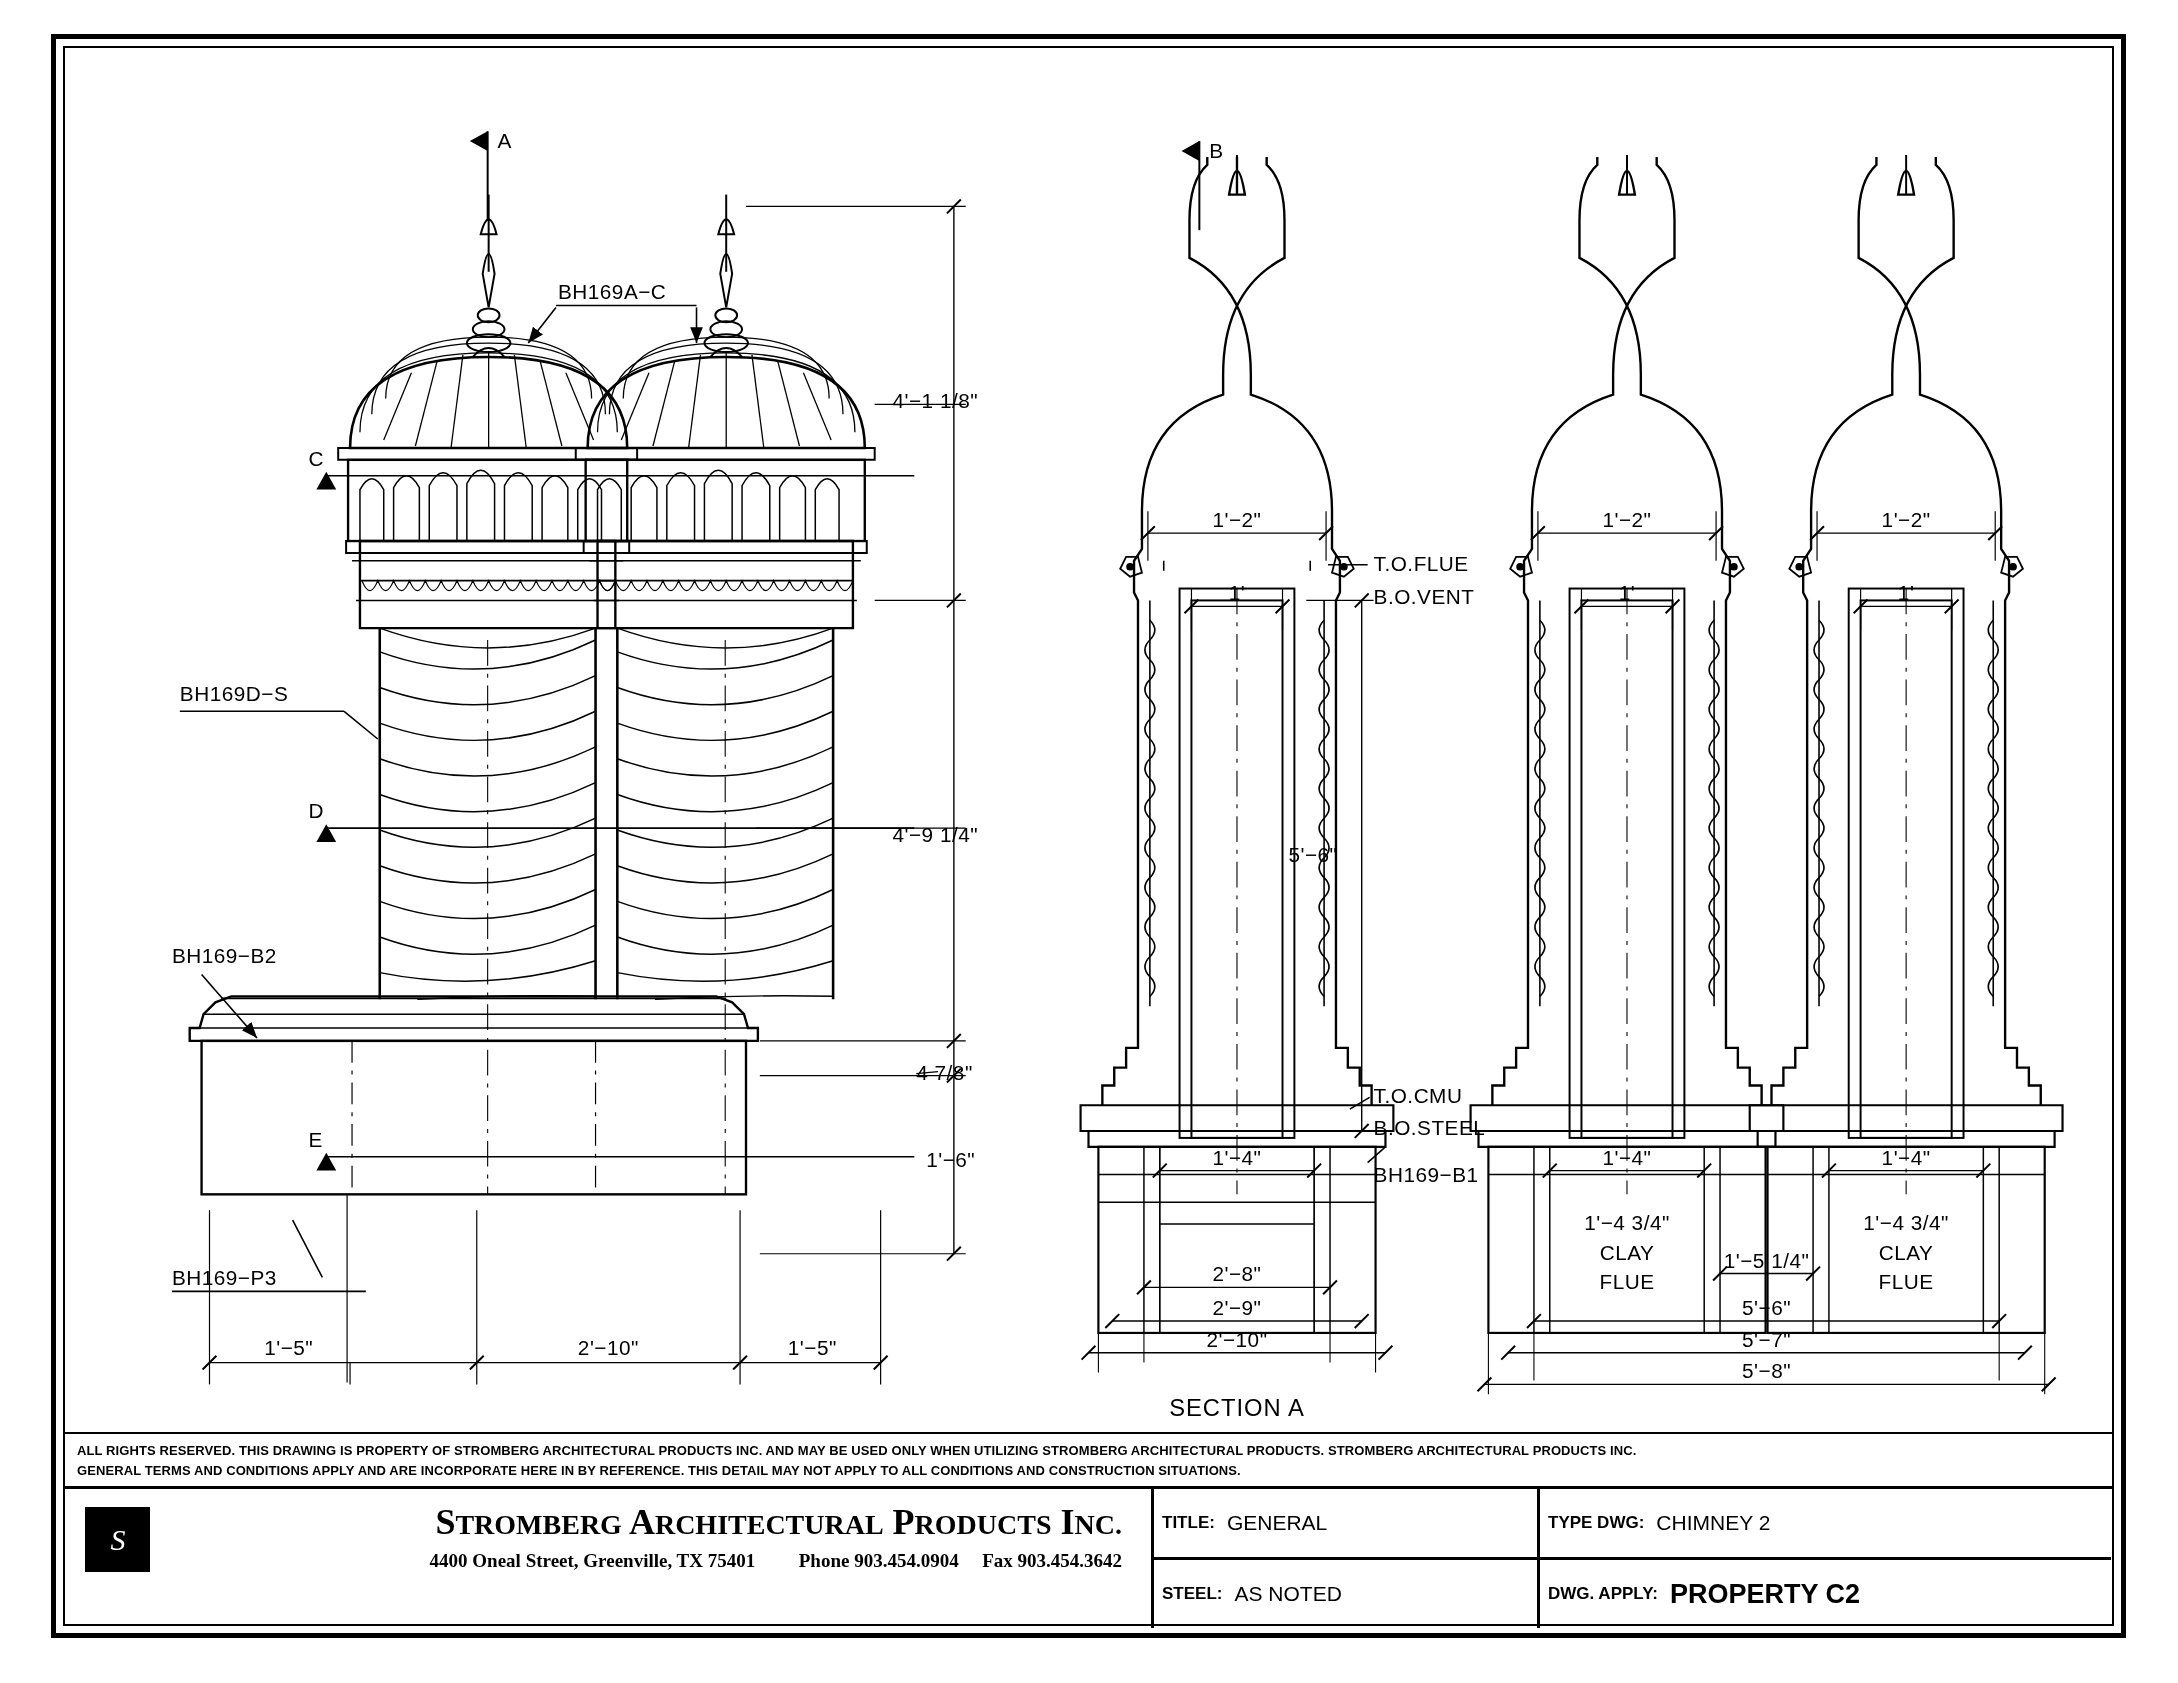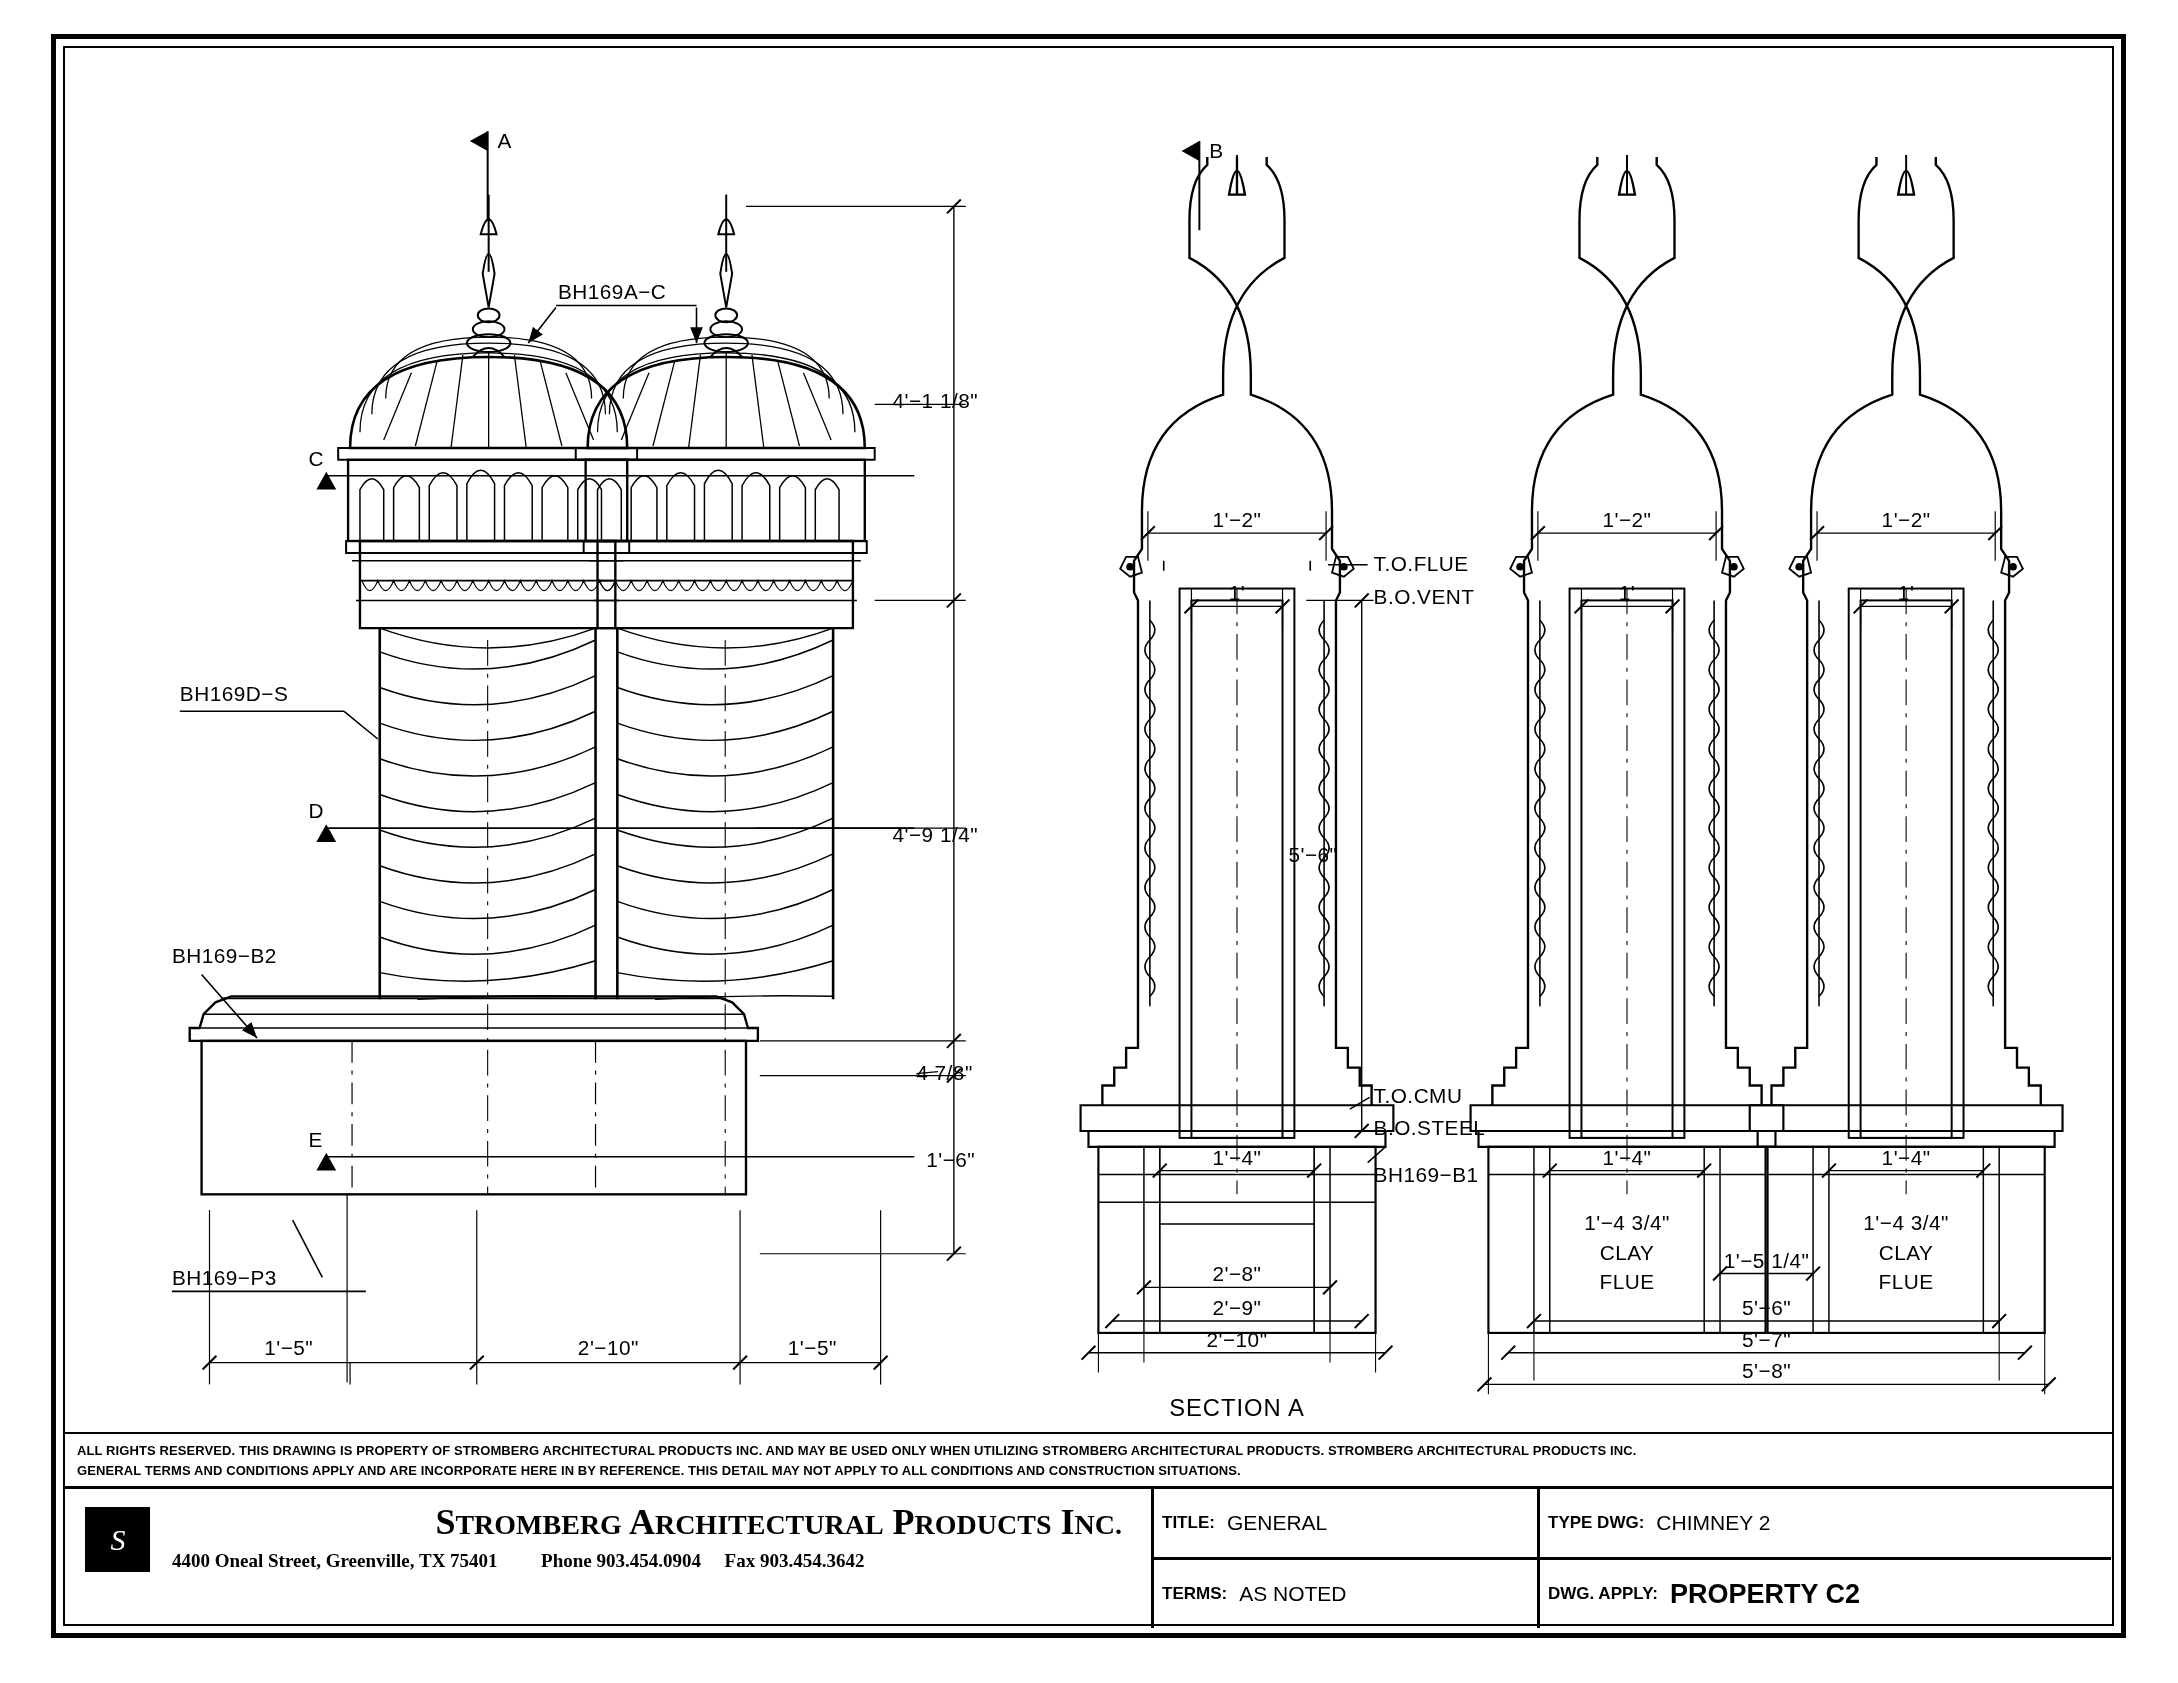--- a/index.html
+++ b/index.html
@@ -100,21 +100,21 @@
     font-size: 36px;
     letter-spacing: 0px;
     white-space: nowrap;
   }
   .company-name .sc { font-size: 28px; }
   .company-addr {
     position: absolute;
     left: 109px;
     top: 61px;
     width: 950px;
-    text-align: left;
+    text-align: right;
     font-family: "Liberation Serif", serif;
     font-weight: bold;
     font-size: 19px;
     white-space: nowrap;
   }
   .company-addr .gap { display: inline-block; width: 34px; }
   .tb-right {
     width: 957px;
     display: flex;
     flex-direction: column;
@@ -733,21 +733,21 @@
             <span class="tb-label">TITLE:</span>
             <span class="tb-value">GENERAL</span>
           </div>
           <div class="tb-cell right">
             <span class="tb-label">TYPE DWG:</span>
             <span class="tb-value">CHIMNEY 2</span>
           </div>
         </div>
         <div class="tb-row">
           <div class="tb-cell left">
-            <span class="tb-label">TERMS:</span>
+            <span class="tb-label">STEEL:</span>
             <span class="tb-value">AS NOTED</span>
           </div>
           <div class="tb-cell right">
             <span class="tb-label">DWG. APPLY:</span>
             <span class="tb-value big">PROPERTY C2</span>
           </div>
         </div>
       </div>
     </div>
   </div>

